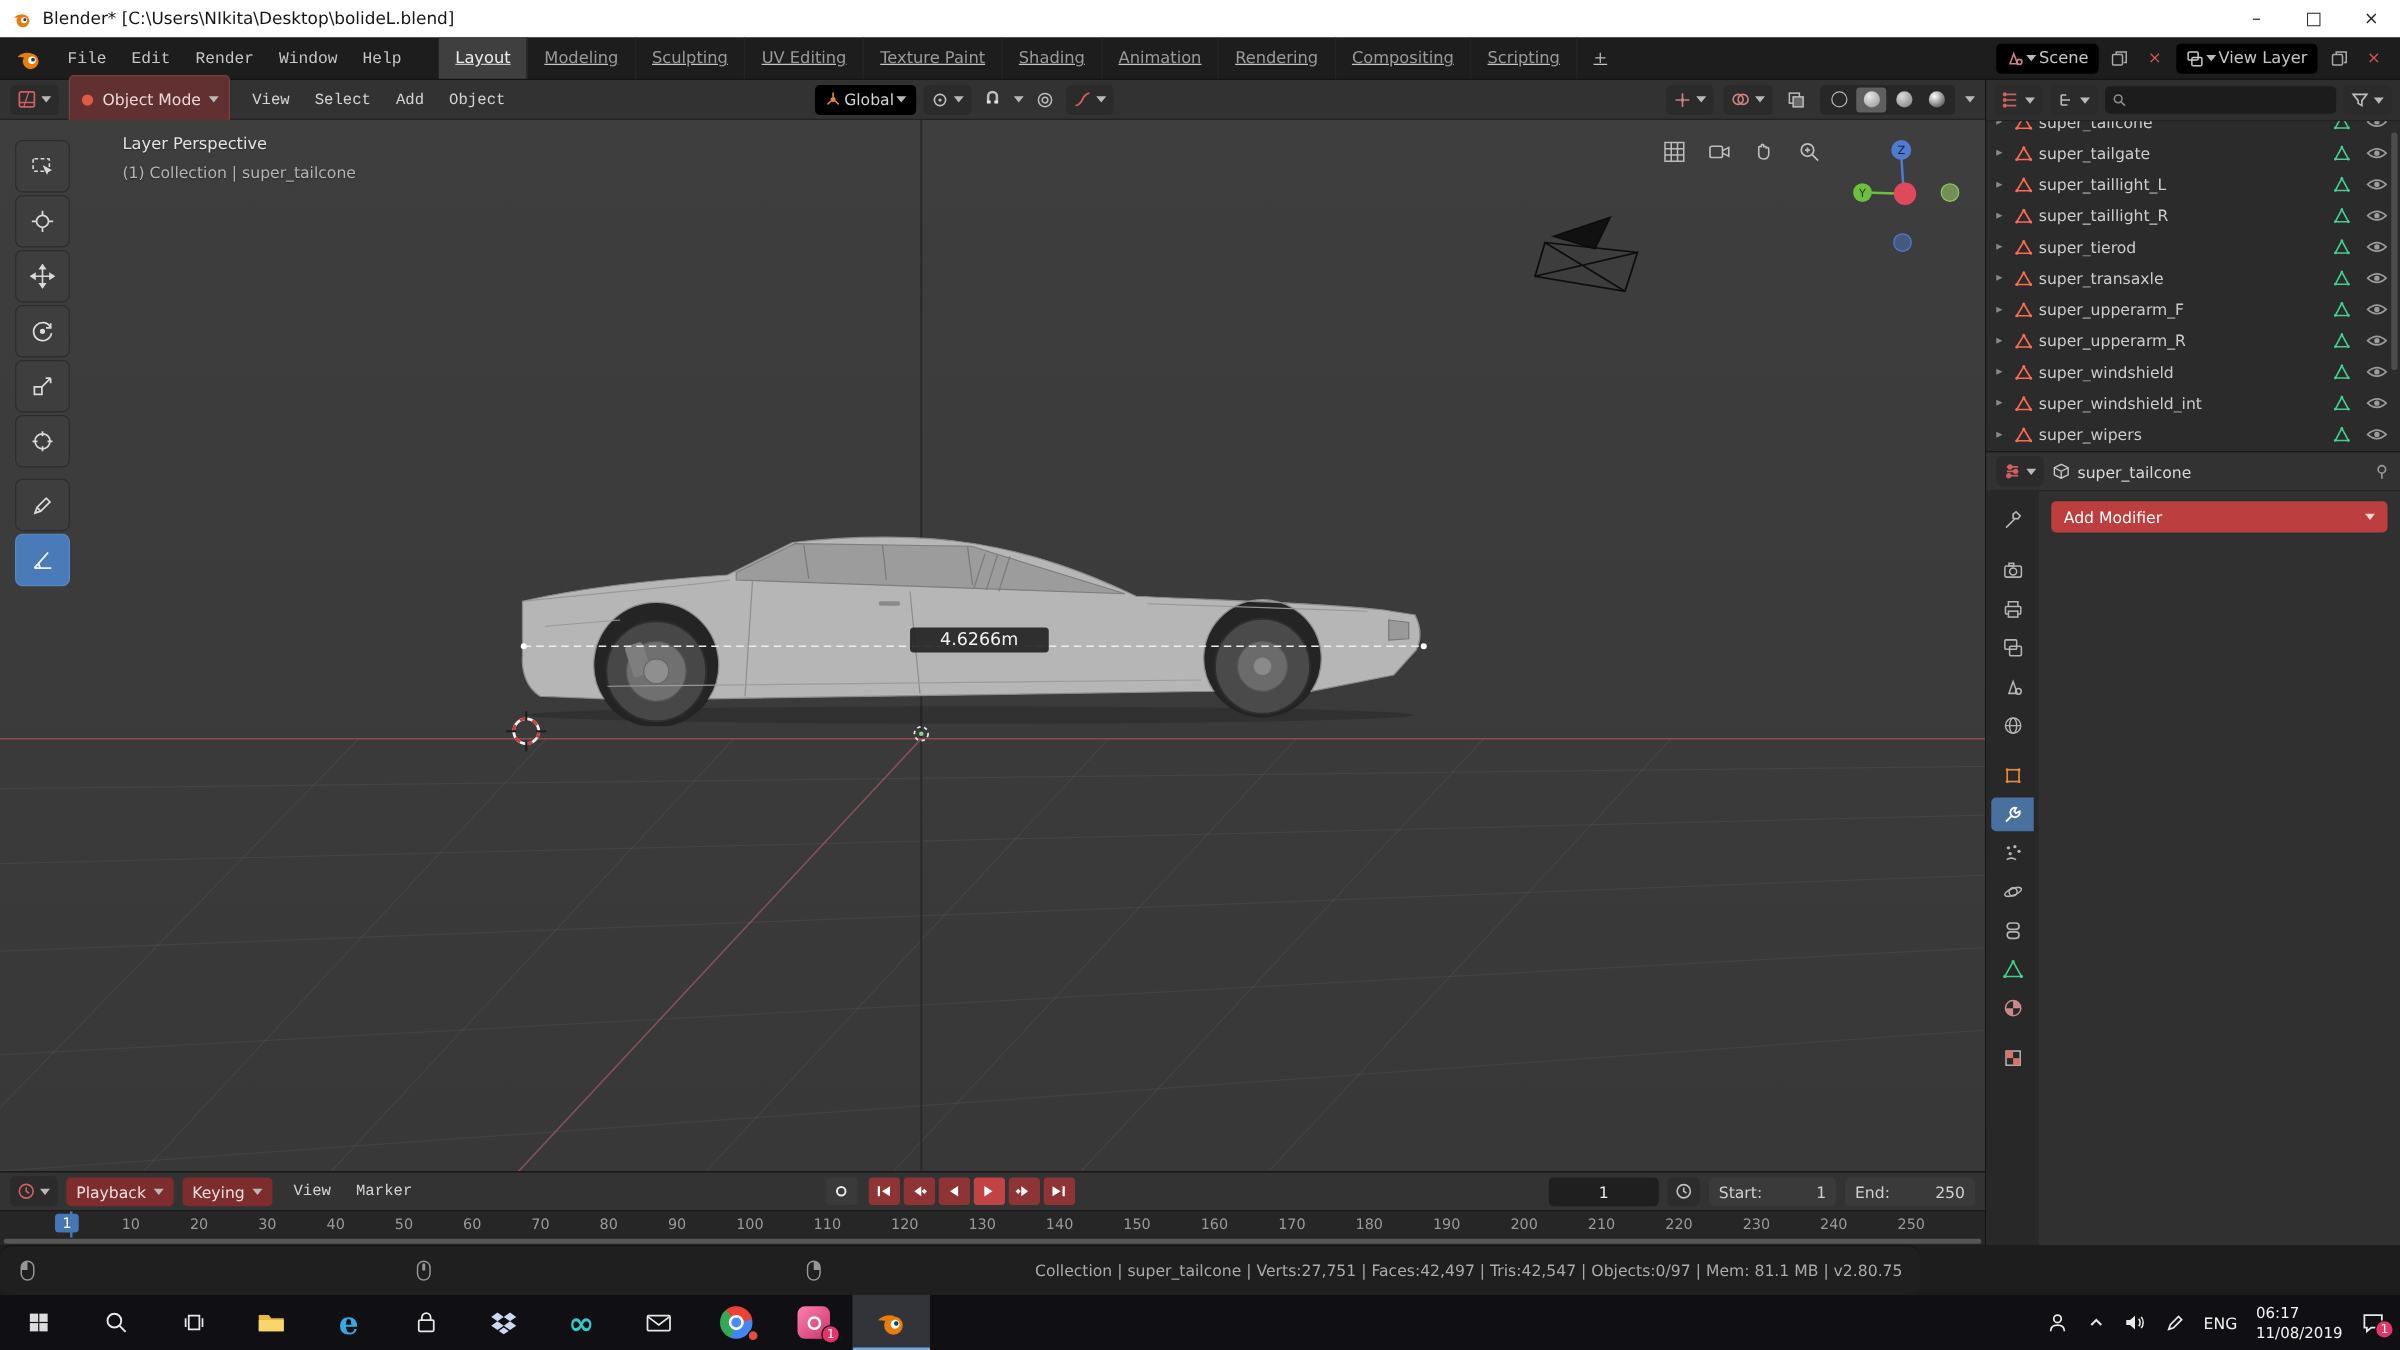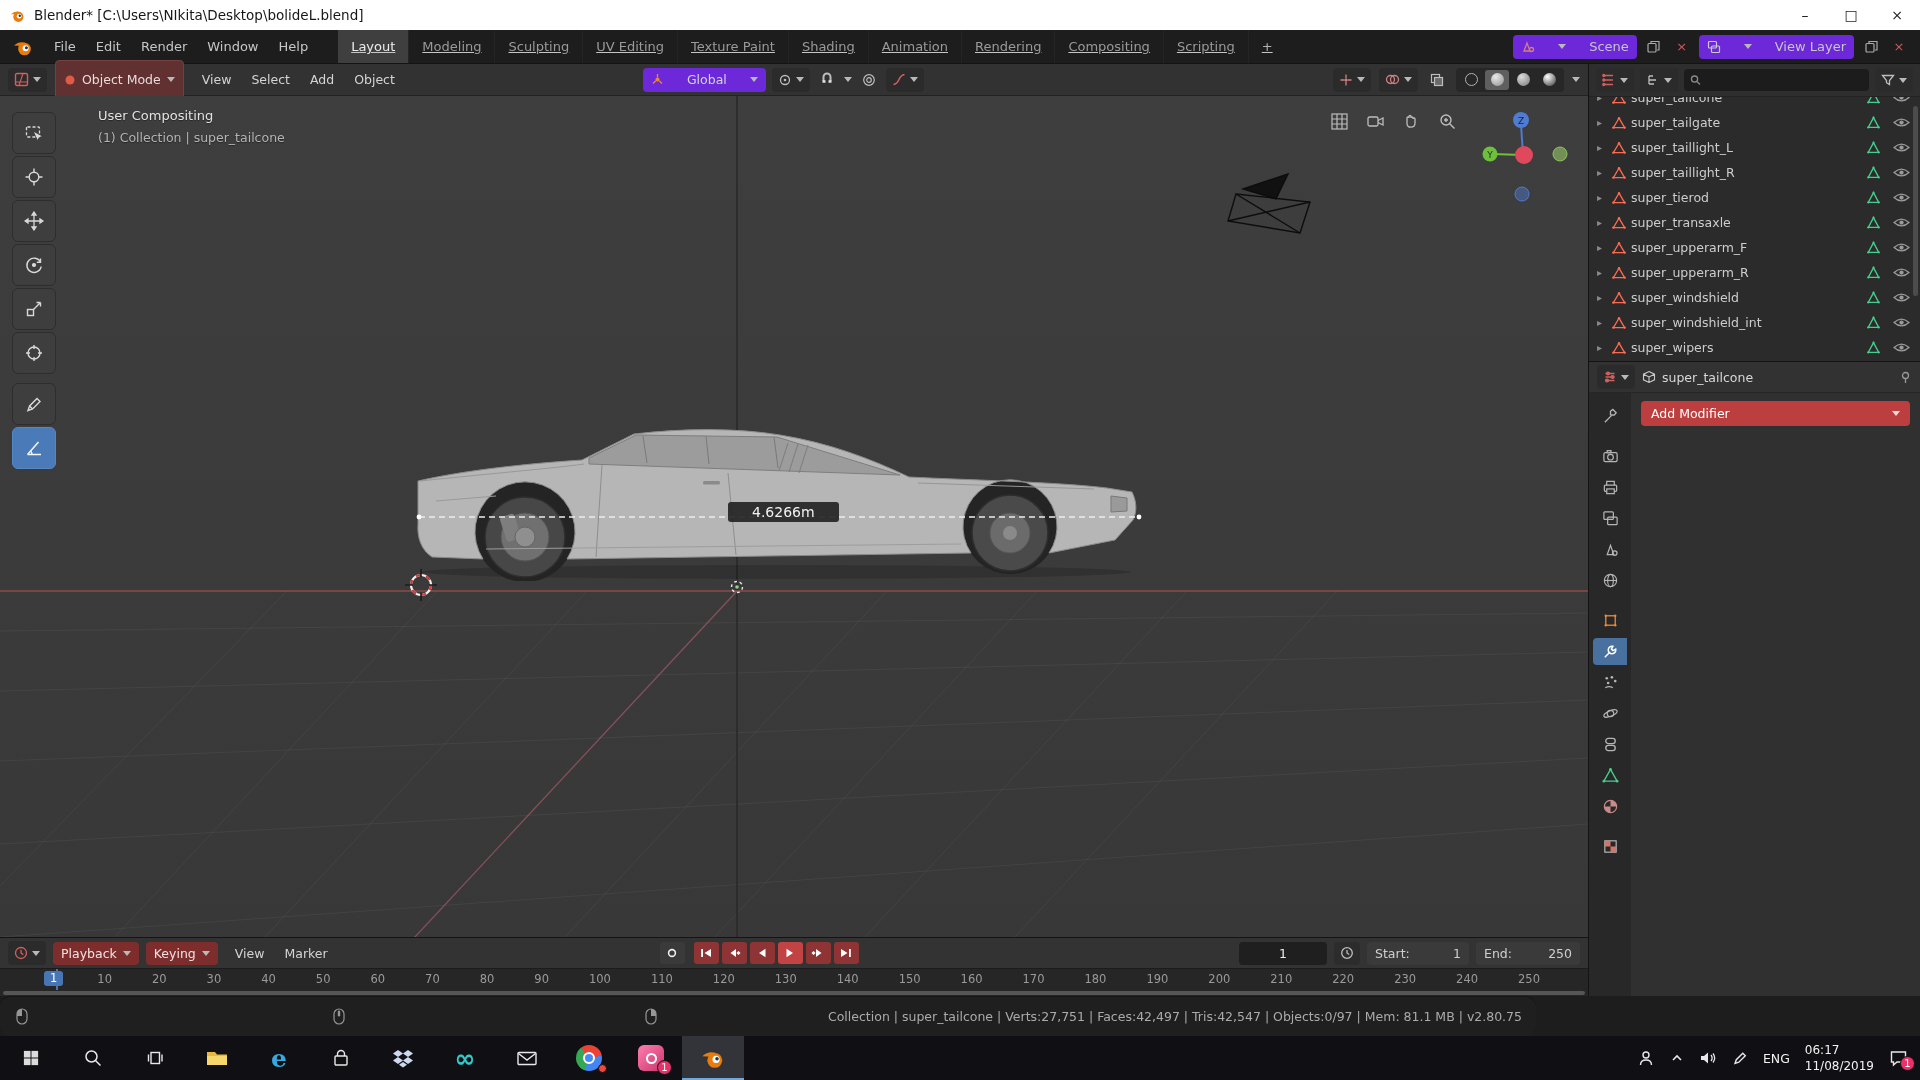--- a/index.html
+++ b/index.html
@@ -11,28 +11,28 @@
 
   
   .titlebar{position:absolute;left:0;top:0;width:1920px;height:30px;background:#ffffff;color:#161616;display:flex;align-items:center;font-size:13.5px;}
   .titlebar .app-ico{margin:0 8px 0 9px;}
   .tb-controls{margin-left:auto;display:flex;height:100%;}
   .tb-btn{width:46px;height:100%;display:flex;align-items:center;justify-content:center;font-size:14px;color:#222;}
 
   
   .topbar{position:absolute;left:0;top:30px;width:1920px;height:34px;background:#1d1d1d;display:flex;align-items:center;color:#c6c6c6;font-size:13px;border-bottom:1px solid #141414;}
   .blender-logo{margin:0 10px 0 12px;}
-  .menubar{display:flex;}
+  .menubar{display:flex;font-family:Liberation Mono, monospace;}
   .menu-item{padding:3px 10px;border-radius:4px;}
   .workspaces{display:flex;margin-left:20px;height:100%;align-items:stretch;text-decoration:underline;}
   .ws-tab{display:flex;align-items:center;padding:0 13px;color:#9a9a9a;font-size:13px;border-right:1px solid #242424;}
   .ws-tab.active{background:#3f3f3f;color:#ececec;}
   .ws-tab.plus{color:#b3b3b3;border-right:none;}
   .topbar-right{margin-left:auto;display:flex;align-items:center;gap:6px;padding-right:10px;}
-  .pill{display:flex;align-items:center;gap:23px;background:#6d28d9;border-radius:4px;height:24px;padding:0 8px;text-align:center;}
+  .pill{display:flex;align-items:center;gap:2px;background:#000000;border-radius:4px;height:24px;padding:0 8px;text-align:center;}
   .mini-btn{width:22px;height:22px;display:flex;align-items:center;justify-content:center;border-radius:3px;color:#aaa;}
   .x-red{color:#d25757;font-size:13px;}
 
   
   .vp-header{position:absolute;left:0;top:64px;width:1588px;height:32px;background:#323232;display:flex;align-items:center;gap:8px;padding:0 8px;border-bottom:1px solid #222;}
   .editor-btn{display:flex;align-items:center;gap:4px;background:#2b2b2b;border-radius:4px;height:24px;padding:0 6px;}
   .mode-pill{display:flex;align-items:center;gap:6px;background:#613030;border:1px solid #744040;border-radius:4px;height:40px;padding:0 8px;color:#eadada;}
   .vp-menus{display:flex;}
   .center-cluster{display:flex;align-items:center;gap:6px;margin-left:230px;}
   .right-cluster{display:flex;align-items:center;gap:8px;margin-left:auto;}
@@ -365,21 +365,21 @@
         <circle cx="737" cy="491" r="5.5" fill="none" stroke="#e8e8e8" stroke-width="1.4" stroke-dasharray="2.8 2.8"></circle>
         <circle cx="737" cy="491" r="1.8" fill="#8fd48f"></circle>
       </g>
       <g stroke="#0d0d0d" fill="none" stroke-width="1.4">
         <polygon points="1243,93 1288,78 1276,103" fill="#111"></polygon>
         <path d="M1236,98 L1310,106 L1300,137 L1228,125 Z"></path>
         <path d="M1236,98 L1300,137 M1228,125 L1310,106"></path>
       </g>
     </svg>
 
-    <div class="vp-label-1">User Compositing</div>
+    <div class="vp-label-1">Layer Perspective</div>
     <div class="vp-label-2">(1) Collection | super_tailcone</div>
     <div class="measure-label">4.6266m</div>
 
     <div class="toolbar">
       <div class="tool-btn">
           <svg width="20" height="20" viewBox="0 0 20 20">
             <rect x="2.5" y="4" width="13" height="10" rx="1" fill="none" stroke="currentColor" stroke-width="1.3" stroke-dasharray="3 2"></rect>
             <path d="M10 9 l3.6 8 1.2-3 3-0.8 Z" fill="currentColor"></path>
           </svg>
         </div>

